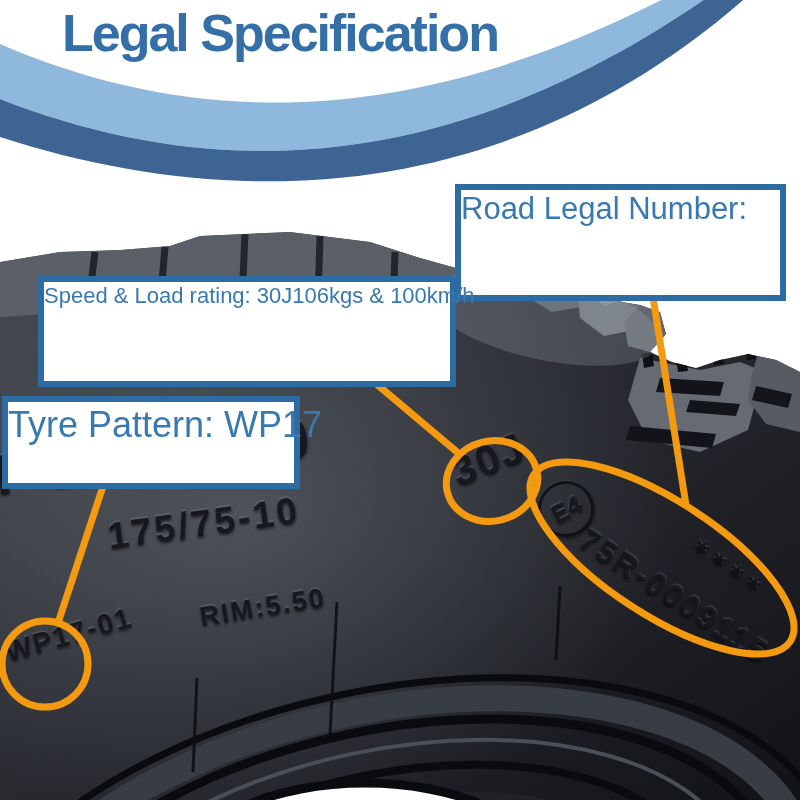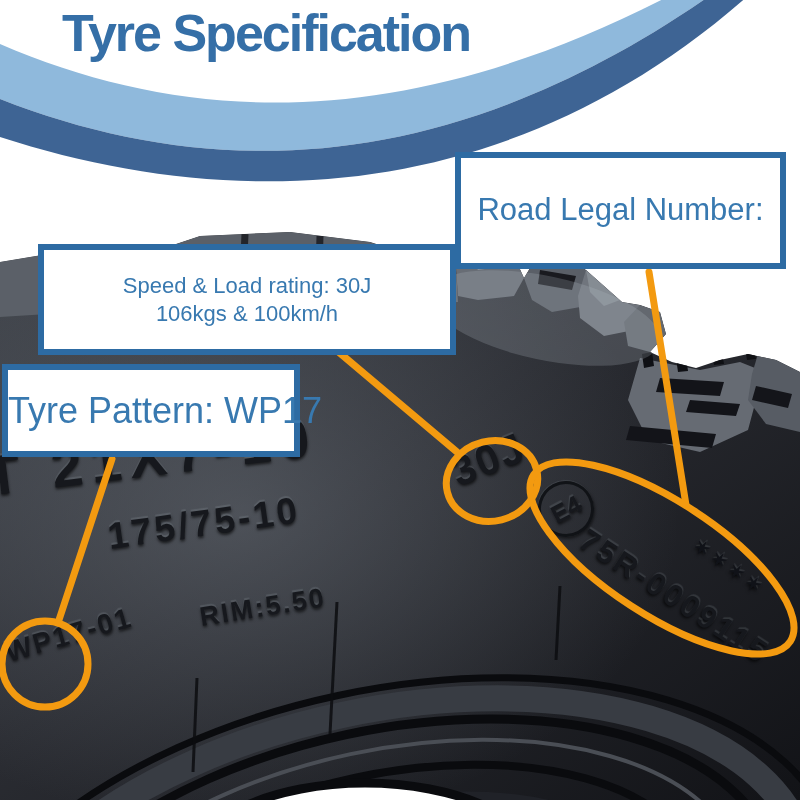--- a/index.html
+++ b/index.html
@@ -26,22 +26,22 @@
   .title{
     position:absolute;left:62px;top:6px;z-index:5;margin:0;
     font-size:52px;font-weight:bold;letter-spacing:-2px;line-height:1.05;
     color:var(--title-blue);white-space:nowrap;
   }
 
   .box{
     position:absolute;z-index:4;box-sizing:border-box;
     background:#ffffff;border:6px solid var(--box-border-blue);
     color:var(--box-text-blue);text-align:center;
-    display:flex;flex-direction:column;justify-content:center;
-    line-height:1.25;white-space:nowrap;
+    display:flex;flex-direction:row;justify-content:flex-start;
+    line-height:1.25;white-space:nowrap;margin-top:32px;
   }
   .box-road{left:455px;top:152px;width:331px;height:117px;font-size:31px;}
   .box-speed{left:38px;top:244px;width:418px;height:111px;font-size:22px;}
   .box-pattern{left:2px;top:364px;width:298px;height:93px;font-size:36px;}
 
   .emboss{
     position:absolute;z-index:2;white-space:nowrap;font-weight:bold;
     color:#16181d;
     text-shadow:0 -2px 1px rgba(200,210,222,0.14), 0 2px 3px rgba(0,0,0,0.65);
   }
@@ -135,21 +135,21 @@
           <line x1="337" y1="602" x2="330" y2="734"></line>
           <line x1="197" y1="678" x2="193" y2="772"></line>
           <line x1="560" y1="586" x2="556" y2="660"></line>
         </g>
       </g>
 
       <ellipse cx="365" cy="868" rx="175" ry="85" fill="#ffffff" stroke="#0a0b0e" stroke-width="9"></ellipse>
     </g>
   </svg>
 
-  <h1 class="title">Tyre Specification</h1>
+  <h1 class="title">Legal Specification</h1>
 
   <div class="emboss m-size">T 21X7-10</div>
   <div class="emboss m-metric">175/75-10</div>
   <div class="emboss m-rim">RIM:5.50</div>
   <div class="emboss m-30j">30J</div>
   <div class="emboss m-e4">
     <span>E4</span>
   </div>
   <div class="emboss m-approval">75R-0009115</div>
   <div class="emboss m-stars">✶✶✶✶</div>

